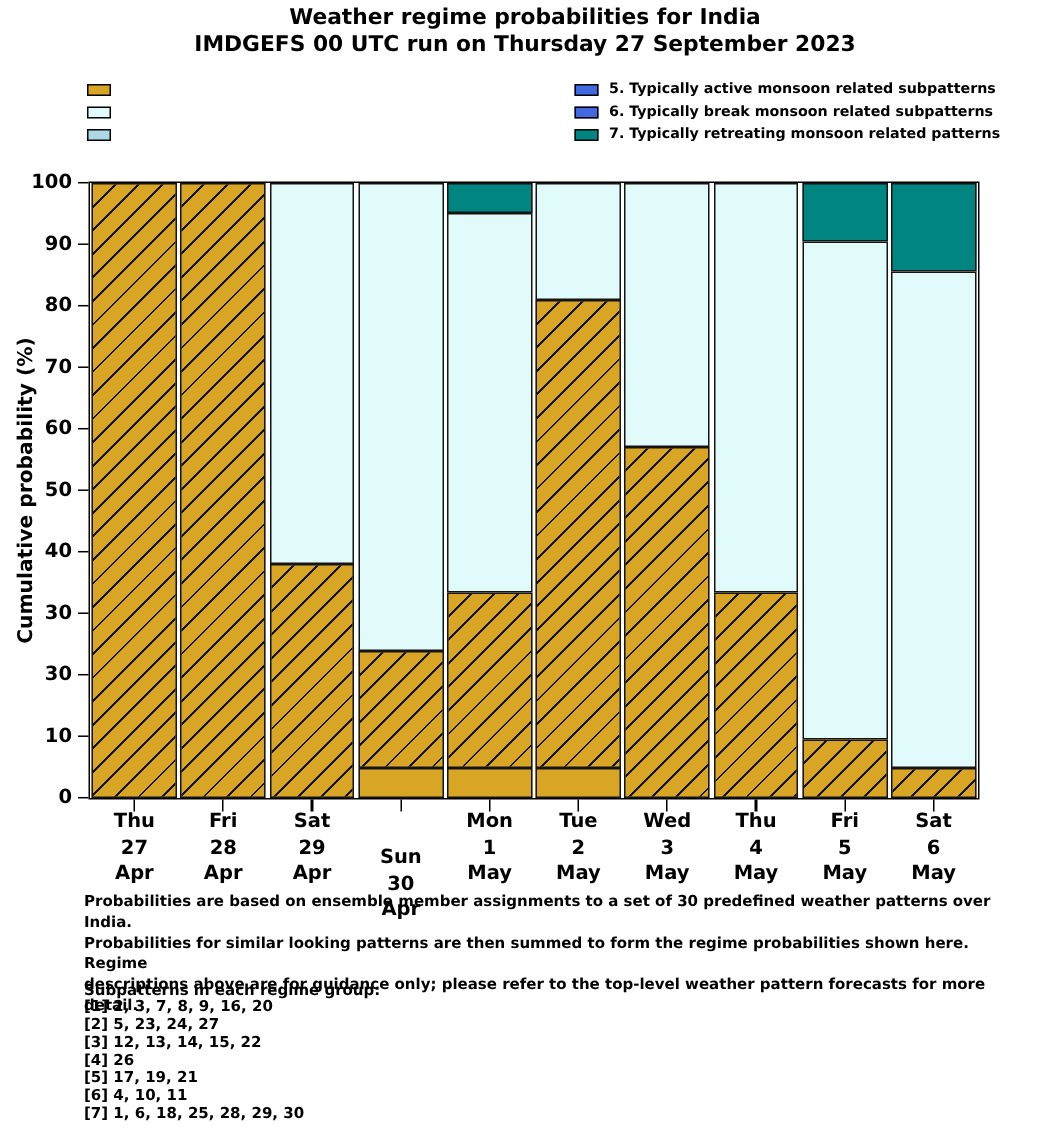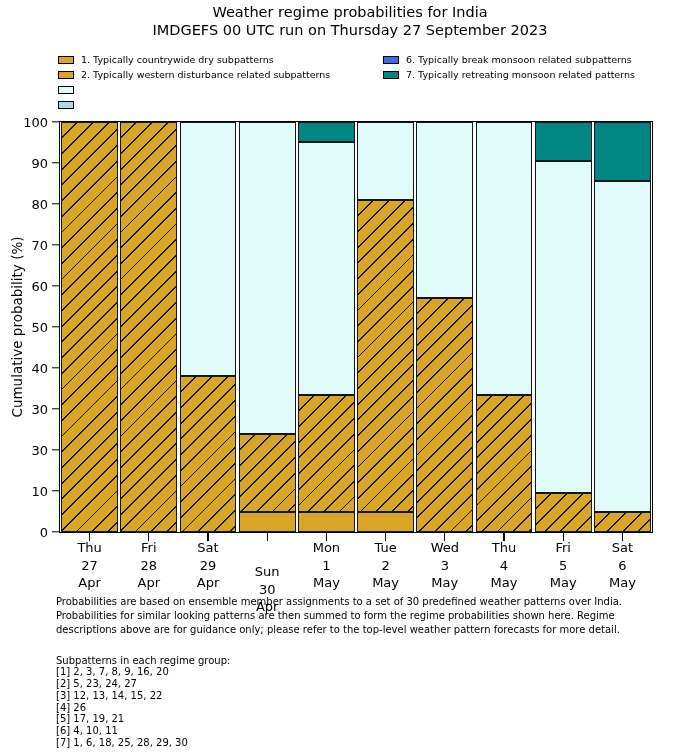--- a/index.html
+++ b/index.html
@@ -1,19 +1,20 @@
 <!DOCTYPE html>
 <html><head>
 <meta charset="utf-8">
 <style>
   html,body { margin:0; padding:0; background:#fff; }
   .fig {
     position:relative; width:700px; height:754px; background:#ffffff;
     font-family:"DejaVu Sans","Liberation Sans",sans-serif; color:#000;
     overflow:hidden;
+    font-weight:bold;
   }
   .title-line  { position:absolute; left:0; width:700px; text-align:center; font-size:14.5px; }
   .t1 { top:4px; }
   .t2 { top:22px; }
 
   
   .legend-col { position:absolute; top:52px; }
   .legend-col.c1 { left:58px; }
   .legend-col.c2 { left:383px; }
   .legend-row { display:flex; align-items:center; height:15px; }
@@ -60,34 +61,33 @@
 </head>
 <body>
 
 <div class="fig">
   <div class="title-line t1">Weather regime probabilities for India</div>
   <div class="title-line t2">IMDGEFS 00 UTC run on Thursday 27 September 2023</div>
 
   <div class="legend-col c1" id="legend-col-1">
       <div class="legend-row">
         <span class="swatch" style="background: rgb(216, 165, 36);"></span>
-        <span class="legend-label">1. Typically countrywide dry subpatterns</span>
-      </div>
-      <div class="legend-row">
-        <span class="swatch hatch" style="background: rgb(216, 165, 36);"></span>
-        <span class="legend-label">2. Typically western disturbance related subpatterns</span>
       </div>
       <div class="legend-row">
         <span class="swatch" style="background: rgb(225, 250, 250);"></span>
       </div>
       <div class="legend-row">
         <span class="swatch" style="background: rgb(173, 216, 230);"></span>
       </div>
     </div>
   <div class="legend-col c2" id="legend-col-2">
+      <div class="legend-row">
+        <span class="swatch" style="background: rgb(65, 105, 225);"></span>
+        <span class="legend-label">5. Typically active monsoon related subpatterns</span>
+      </div>
       <div class="legend-row">
         <span class="swatch hatch" style="background: rgb(65, 105, 225);"></span>
         <span class="legend-label">6. Typically break monsoon related subpatterns</span>
       </div>
       <div class="legend-row">
         <span class="swatch" style="background: rgb(0, 133, 128);"></span>
         <span class="legend-label">7. Typically retreating monsoon related patterns</span>
       </div>
     </div>
 

